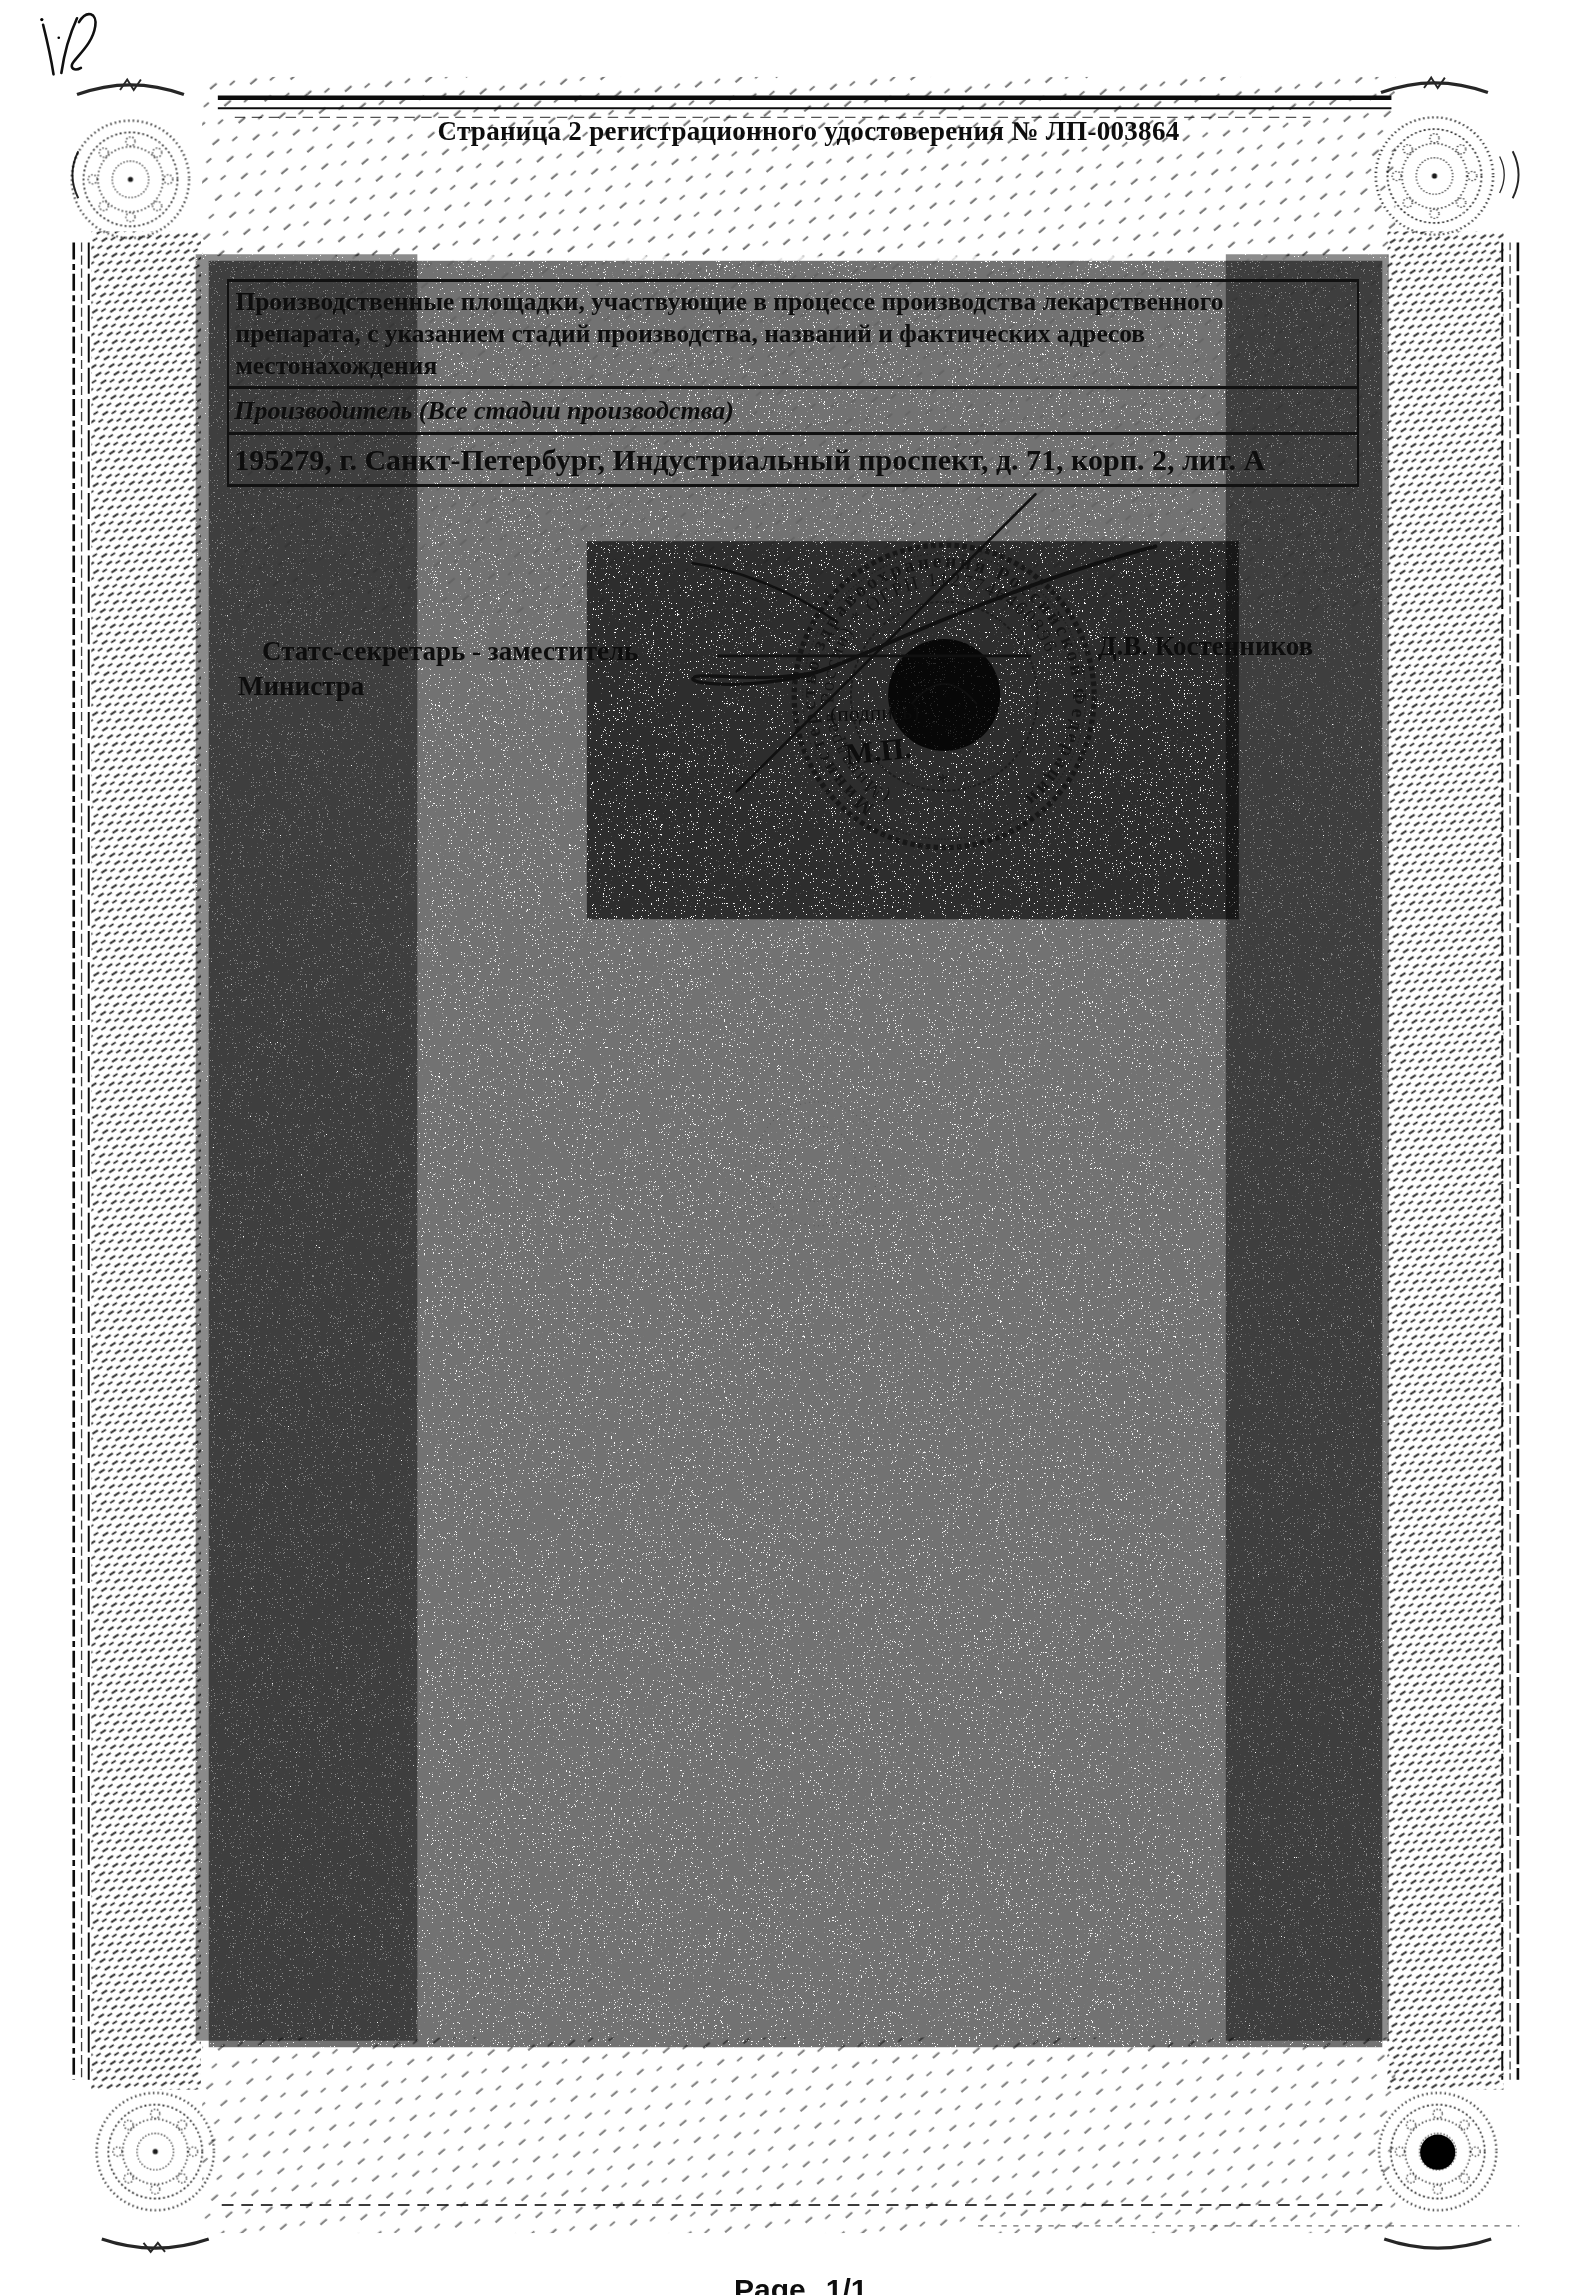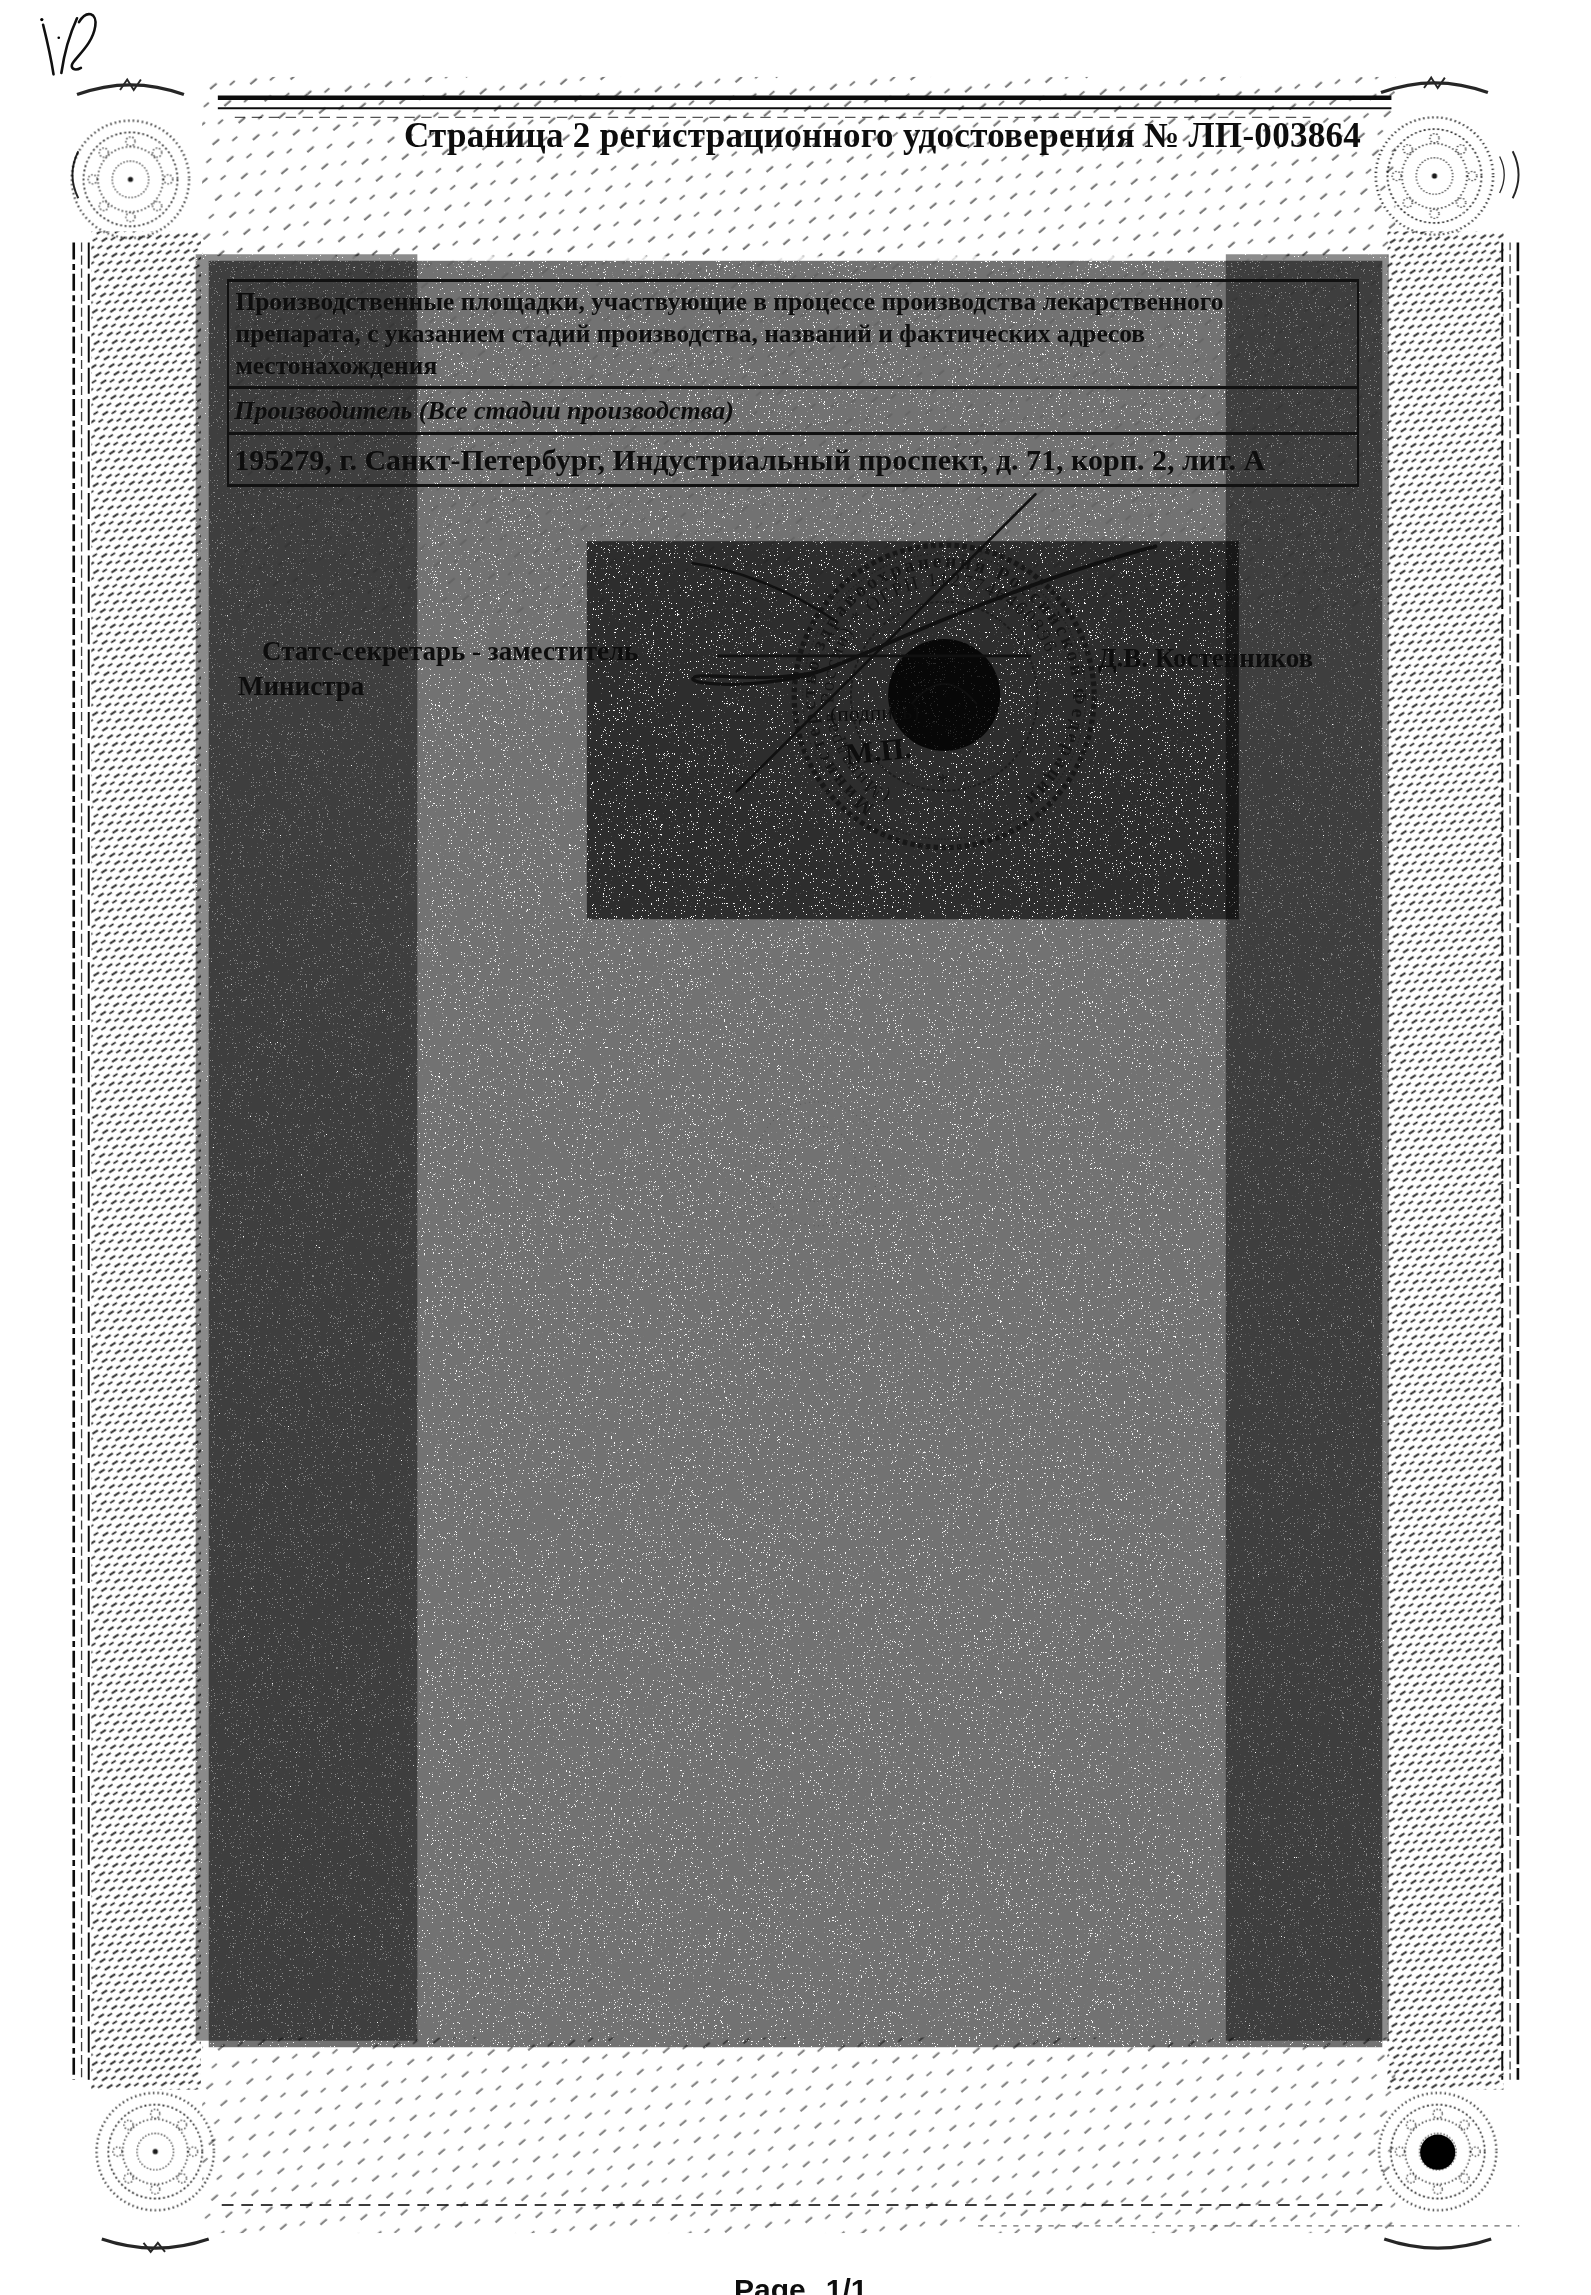--- a/index.html
+++ b/index.html
@@ -3,35 +3,35 @@
 <meta charset="utf-8">
 <style>
   html,body{margin:0;padding:0;background:#e8e8e8;}
   #page{position:relative;width:1591px;height:2295px;background:#ffffff;overflow:hidden;
         font-family:"Liberation Serif","DejaVu Serif",serif;color:#0d0d0d;}
   .t{position:absolute;color:#0d0d0d;white-space:nowrap;}
   .thick{text-shadow:0.4px 0 0 currentColor;}
   #decor{position:absolute;left:0;top:0;z-index:1;pointer-events:none;}
   #content{position:absolute;left:0;top:0;width:100%;height:100%;z-index:2;}
   
-  #header-note{left:404px;top:116px;width:809px;text-align:center;font-size:35px;font-weight:bold;
+  #header-note{left:404px;top:116px;width:809px;text-align:center;font-size:27px;font-weight:bold;
                letter-spacing:0.3px;white-space:nowrap;}
   
   #doc-table{position:absolute;left:227px;top:279px;width:1128px;border:2.6px solid #111;
              border-top-width:3.9px;border-bottom-width:3.9px;background:transparent;}
   #row-head{border-bottom:3.3px solid #111;padding:3.3px 6.5px 5.2px 6.5px;font-weight:bold;
             font-size:25.4px;line-height:32px;}
   #row-mid{display:flex;border-bottom:3.3px solid #111;}
   #cell-producer{width:636px;padding:6.5px 5.2px;font-style:italic;font-weight:bold;font-size:26px;border-radius:11px;}
   #cell-company{flex:1;border-left:2.6px solid #111;padding:5.2px 7.8px;font-size:25px;line-height:33px;}
   #row-addr{padding:7.2px 5.2px 7.8px 5.2px;font-weight:bold;font-size:30px;}
   
   #post-line1{left:238px;top:636px;font-size:27px;font-weight:bold;margin-left:24px;}
   #post-line2{left:238px;top:671px;font-size:27px;font-weight:bold;}
-  #sig-name{left:1098px;top:631px;font-size:27px;font-weight:bold;margin-top:12px;}
+  #sig-name{left:1098px;top:631px;font-size:27px;font-weight:bold;}
   #podpis{left:830px;top:701px;font-size:21.5px;transform:rotate(-2deg);}
   #mp{left:845px;top:734px;font-size:30px;font-weight:bold;transform:rotate(-6deg);}
   
   #footer{left:734px;top:2273px;font-size:30px;font-weight:bold;
           font-family:"Liberation Sans","DejaVu Sans",sans-serif;word-spacing:11.7px;}
 </style>
 </head>
 <body>
 
 <div id="page">

